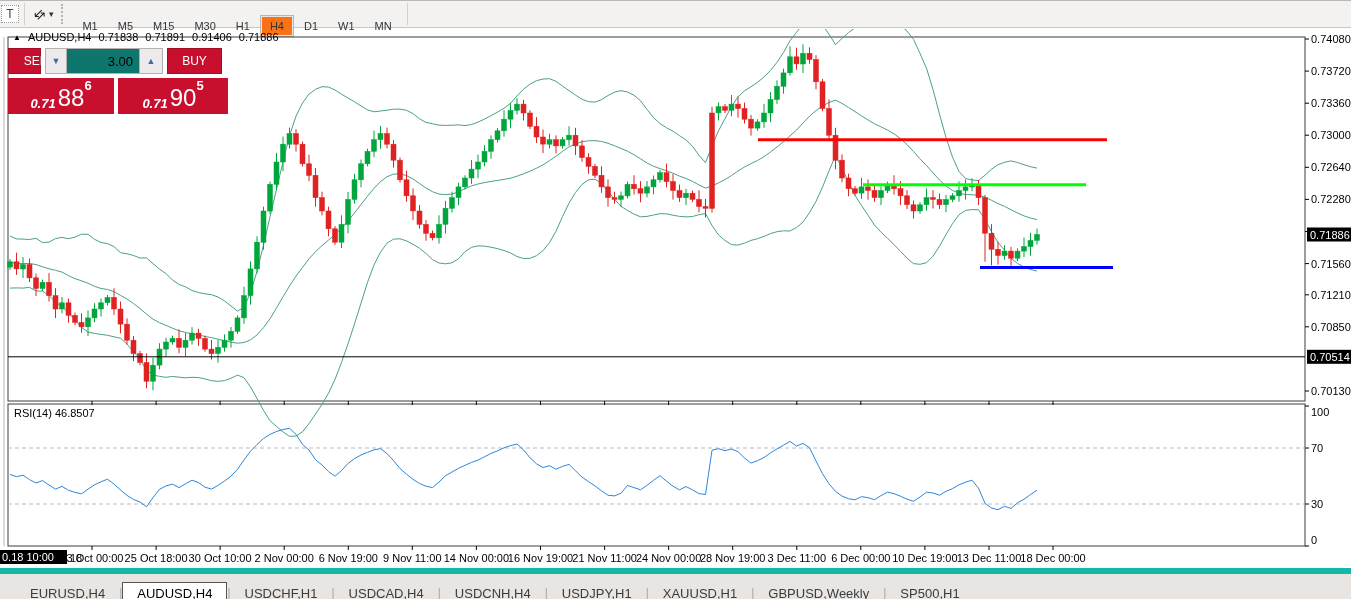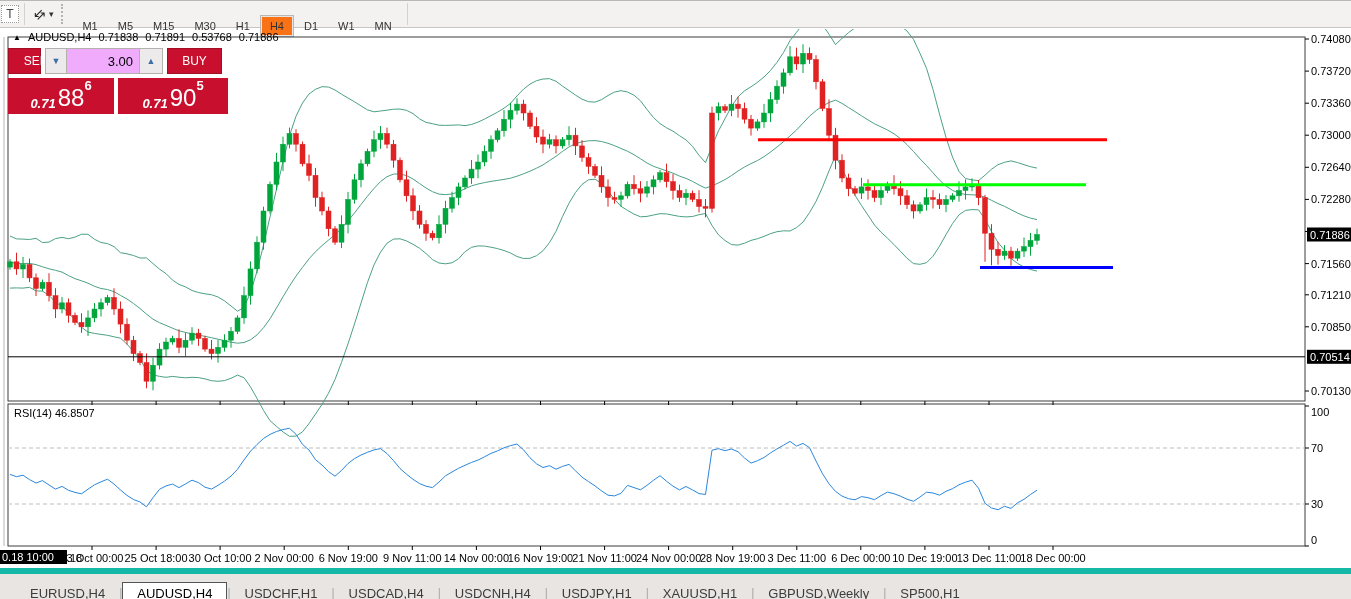--- a/index.html
+++ b/index.html
@@ -19,21 +19,21 @@
   
   .ohlc-header{position:absolute;left:13px;top:30px;font-size:11px;color:#000;display:flex;gap:7px;align-items:center;white-space:nowrap;}
   .sym-marker{font-size:8px;color:#000;}
   .trade-panel{position:absolute;left:8px;top:47px;width:220px;}
   .tp-row1{display:flex;height:26px;}
   .btn-red{background:#c8102e;color:#fff;display:flex;align-items:center;justify-content:center;font-size:12px;border:1px solid #a00d24;}
   .sell-btn{width:33px;padding-left:28px;}
   .buy-btn{width:55px;}
   .sp{width:4px;}
   .spin-btn{width:22px;background:#eceaea;border:1px solid #b4b1ae;color:#3b6ea5;font-size:9px;display:flex;align-items:center;justify-content:center;}
-  .vol-field{width:72px;background:#f0abfc;border:1px solid #b4b1ae;border-left:none;border-right:none;font-size:13px;color:#000;display:flex;align-items:center;justify-content:flex-end;padding-right:6px;}
+  .vol-field{width:72px;background:#0f766e;border:1px solid #b4b1ae;border-left:none;border-right:none;font-size:13px;color:#000;display:flex;align-items:center;justify-content:flex-end;padding-right:6px;}
   .spin-up{width:24px;}
   .tp-row2{display:flex;margin-top:4px;height:36px;}
   .price-box{background:#c8102e;color:#fff;display:flex;align-items:flex-end;justify-content:center;padding-bottom:3px;}
   .pb-left{width:106px;}
   .pb-right{width:110px;margin-left:4px;}
   .pp{font-size:13px;font-weight:bold;margin-right:2px;line-height:14px;font-style:italic;}
   .pbig{font-size:24px;line-height:26px;font-weight:normal;}
   .psup{font-size:13px;font-weight:bold;line-height:12px;align-self:flex-start;margin-top:2px;}
   
   .tabbar{position:absolute;left:0;top:567px;width:1351px;height:44px;background:#e8e5e3;border-top:6px solid #14b8a6;display:flex;align-items:center;padding-left:16px;}
@@ -499,21 +499,21 @@
         <text x="2" y="532" font-size="11" fill="#ffffff">0.18 10:00</text>
         <text x="70" y="533" font-size="11" fill="#000">18</text>
       </g>
     </svg>
 
   <div class="ohlc-header">
     <span class="sym-marker">▲</span>
     <span>AUDUSD,H4</span>
     <span>0.71838</span>
     <span>0.71891</span>
-    <span>0.53768</span>
+    <span>0.91406</span>
     <span>0.71886</span>
   </div>
 
   <div class="trade-panel">
     <div class="tp-row1">
       <div class="btn-red sell-btn">SELL</div>
       <div class="sp"></div>
       <div class="spin-btn">▼</div>
       <div class="vol-field">3.00</div>
       <div class="spin-btn spin-up">▲</div>

